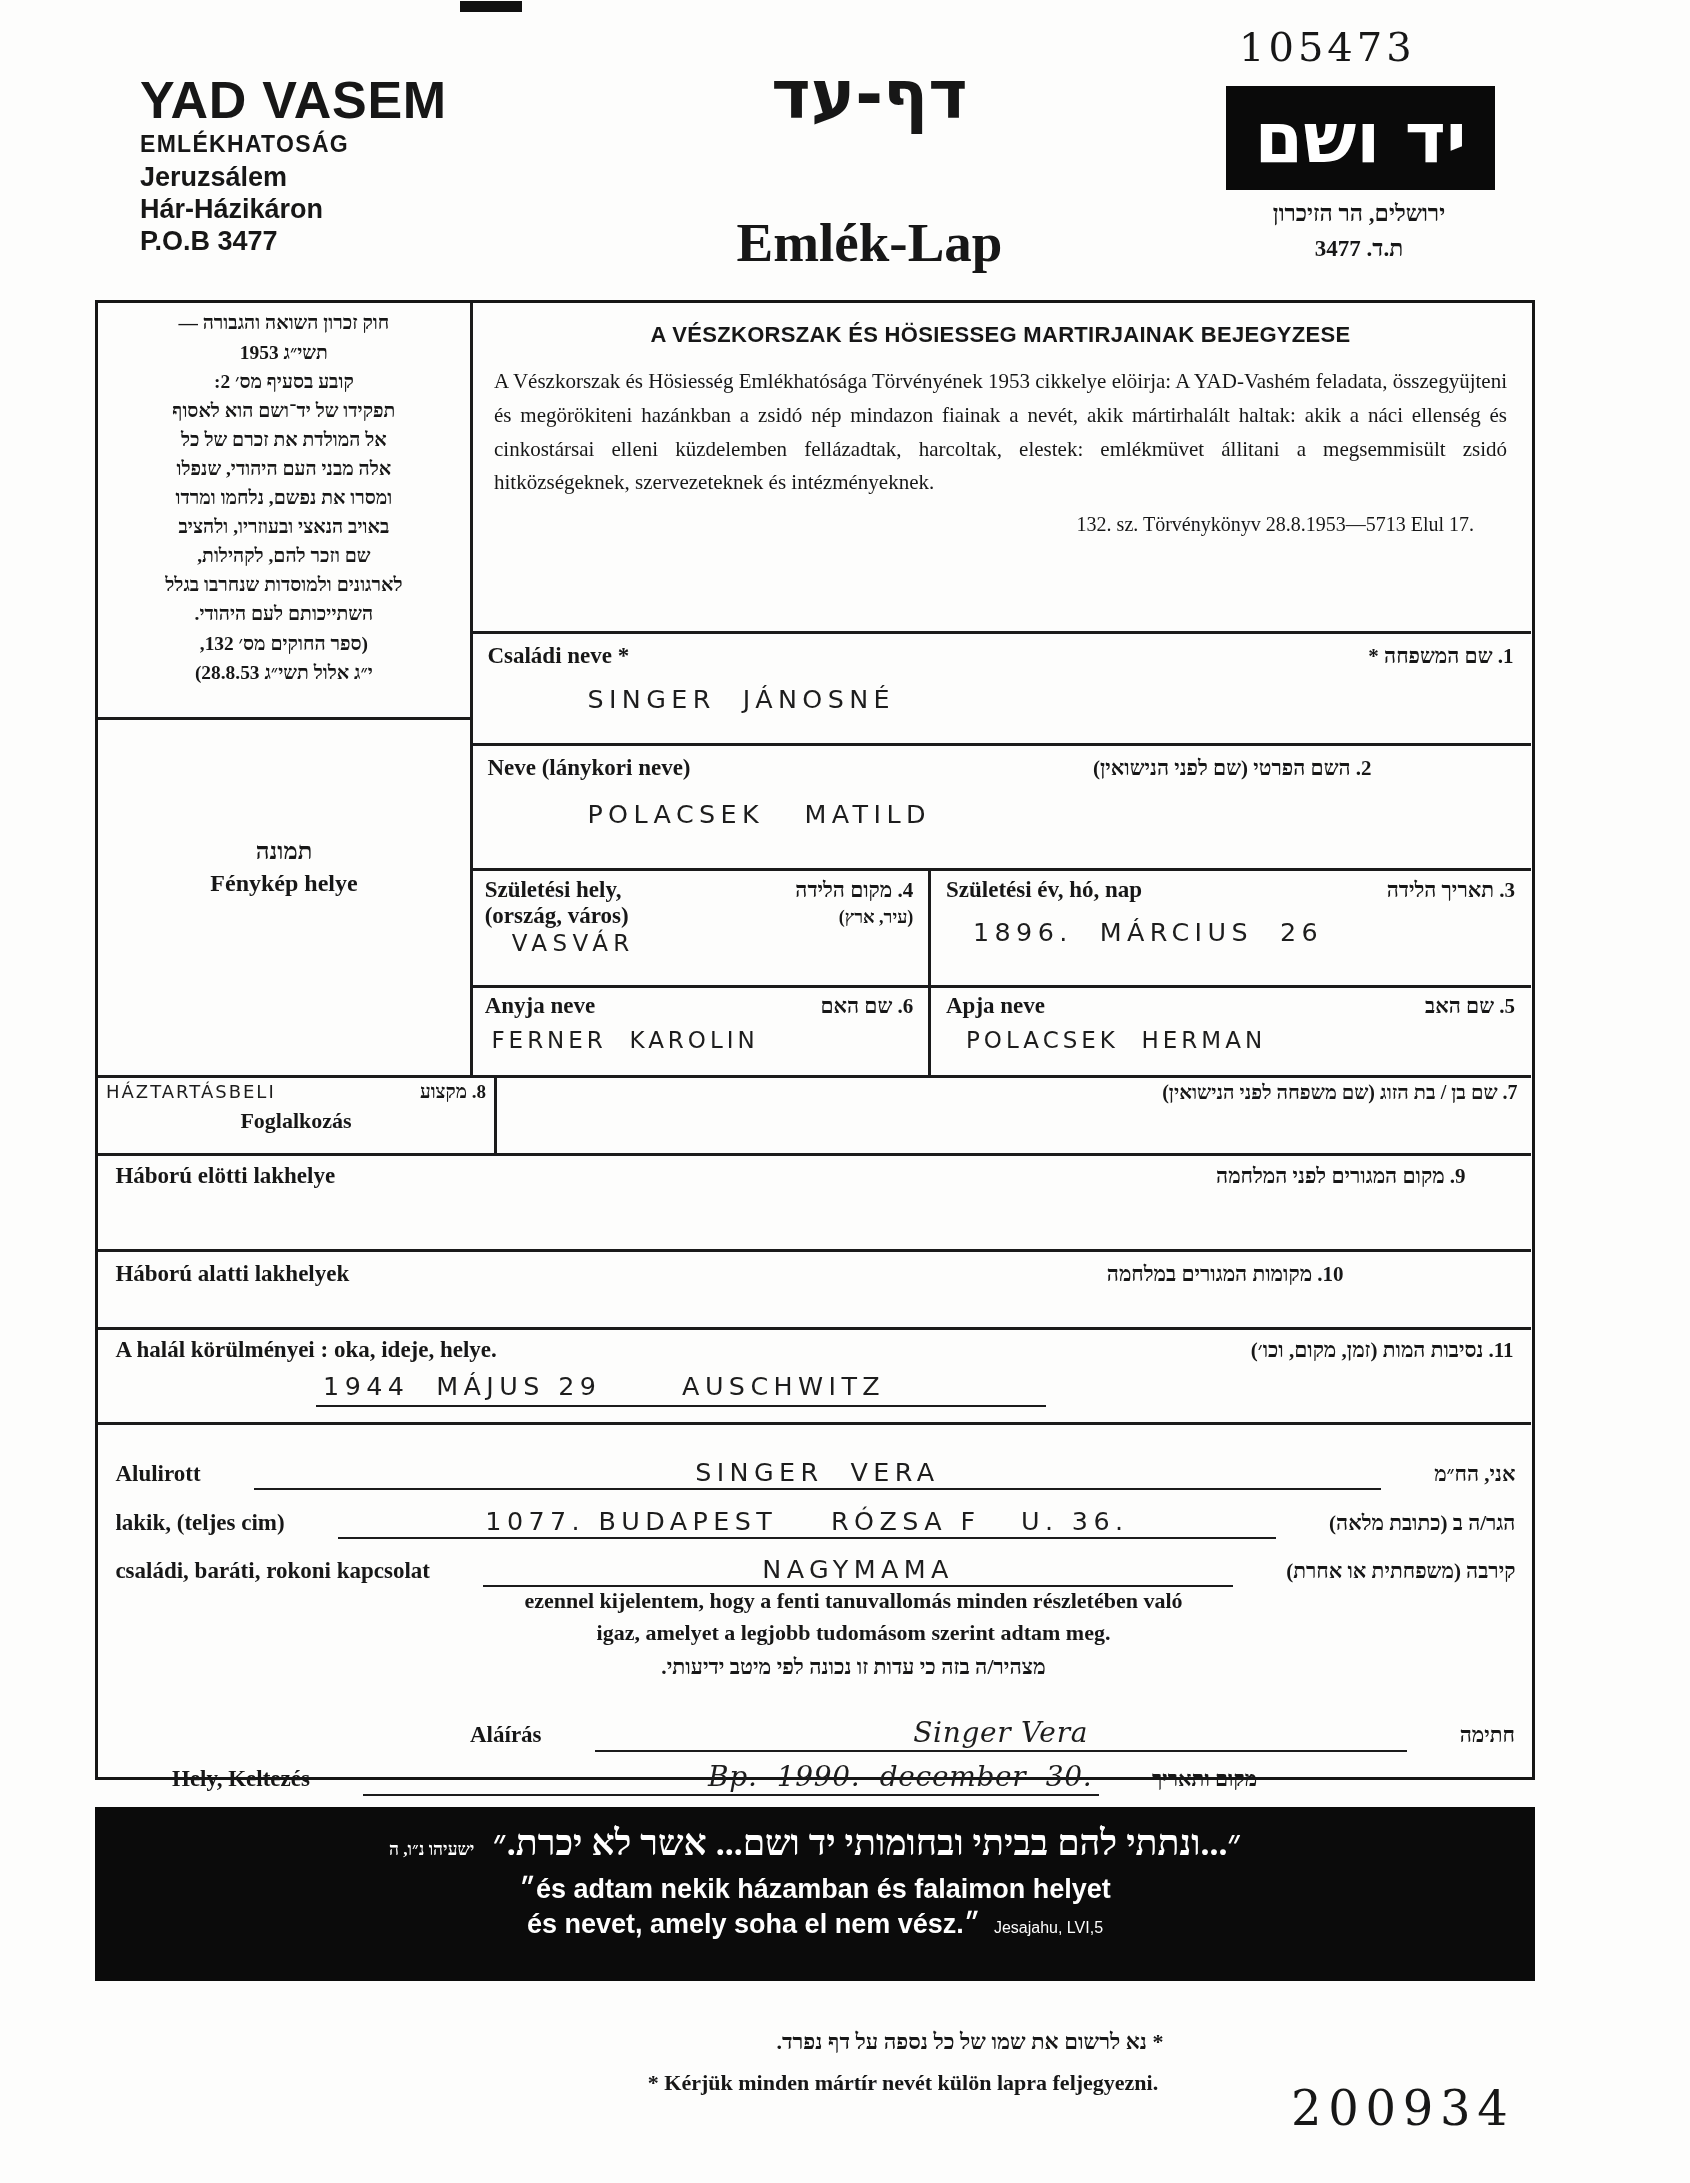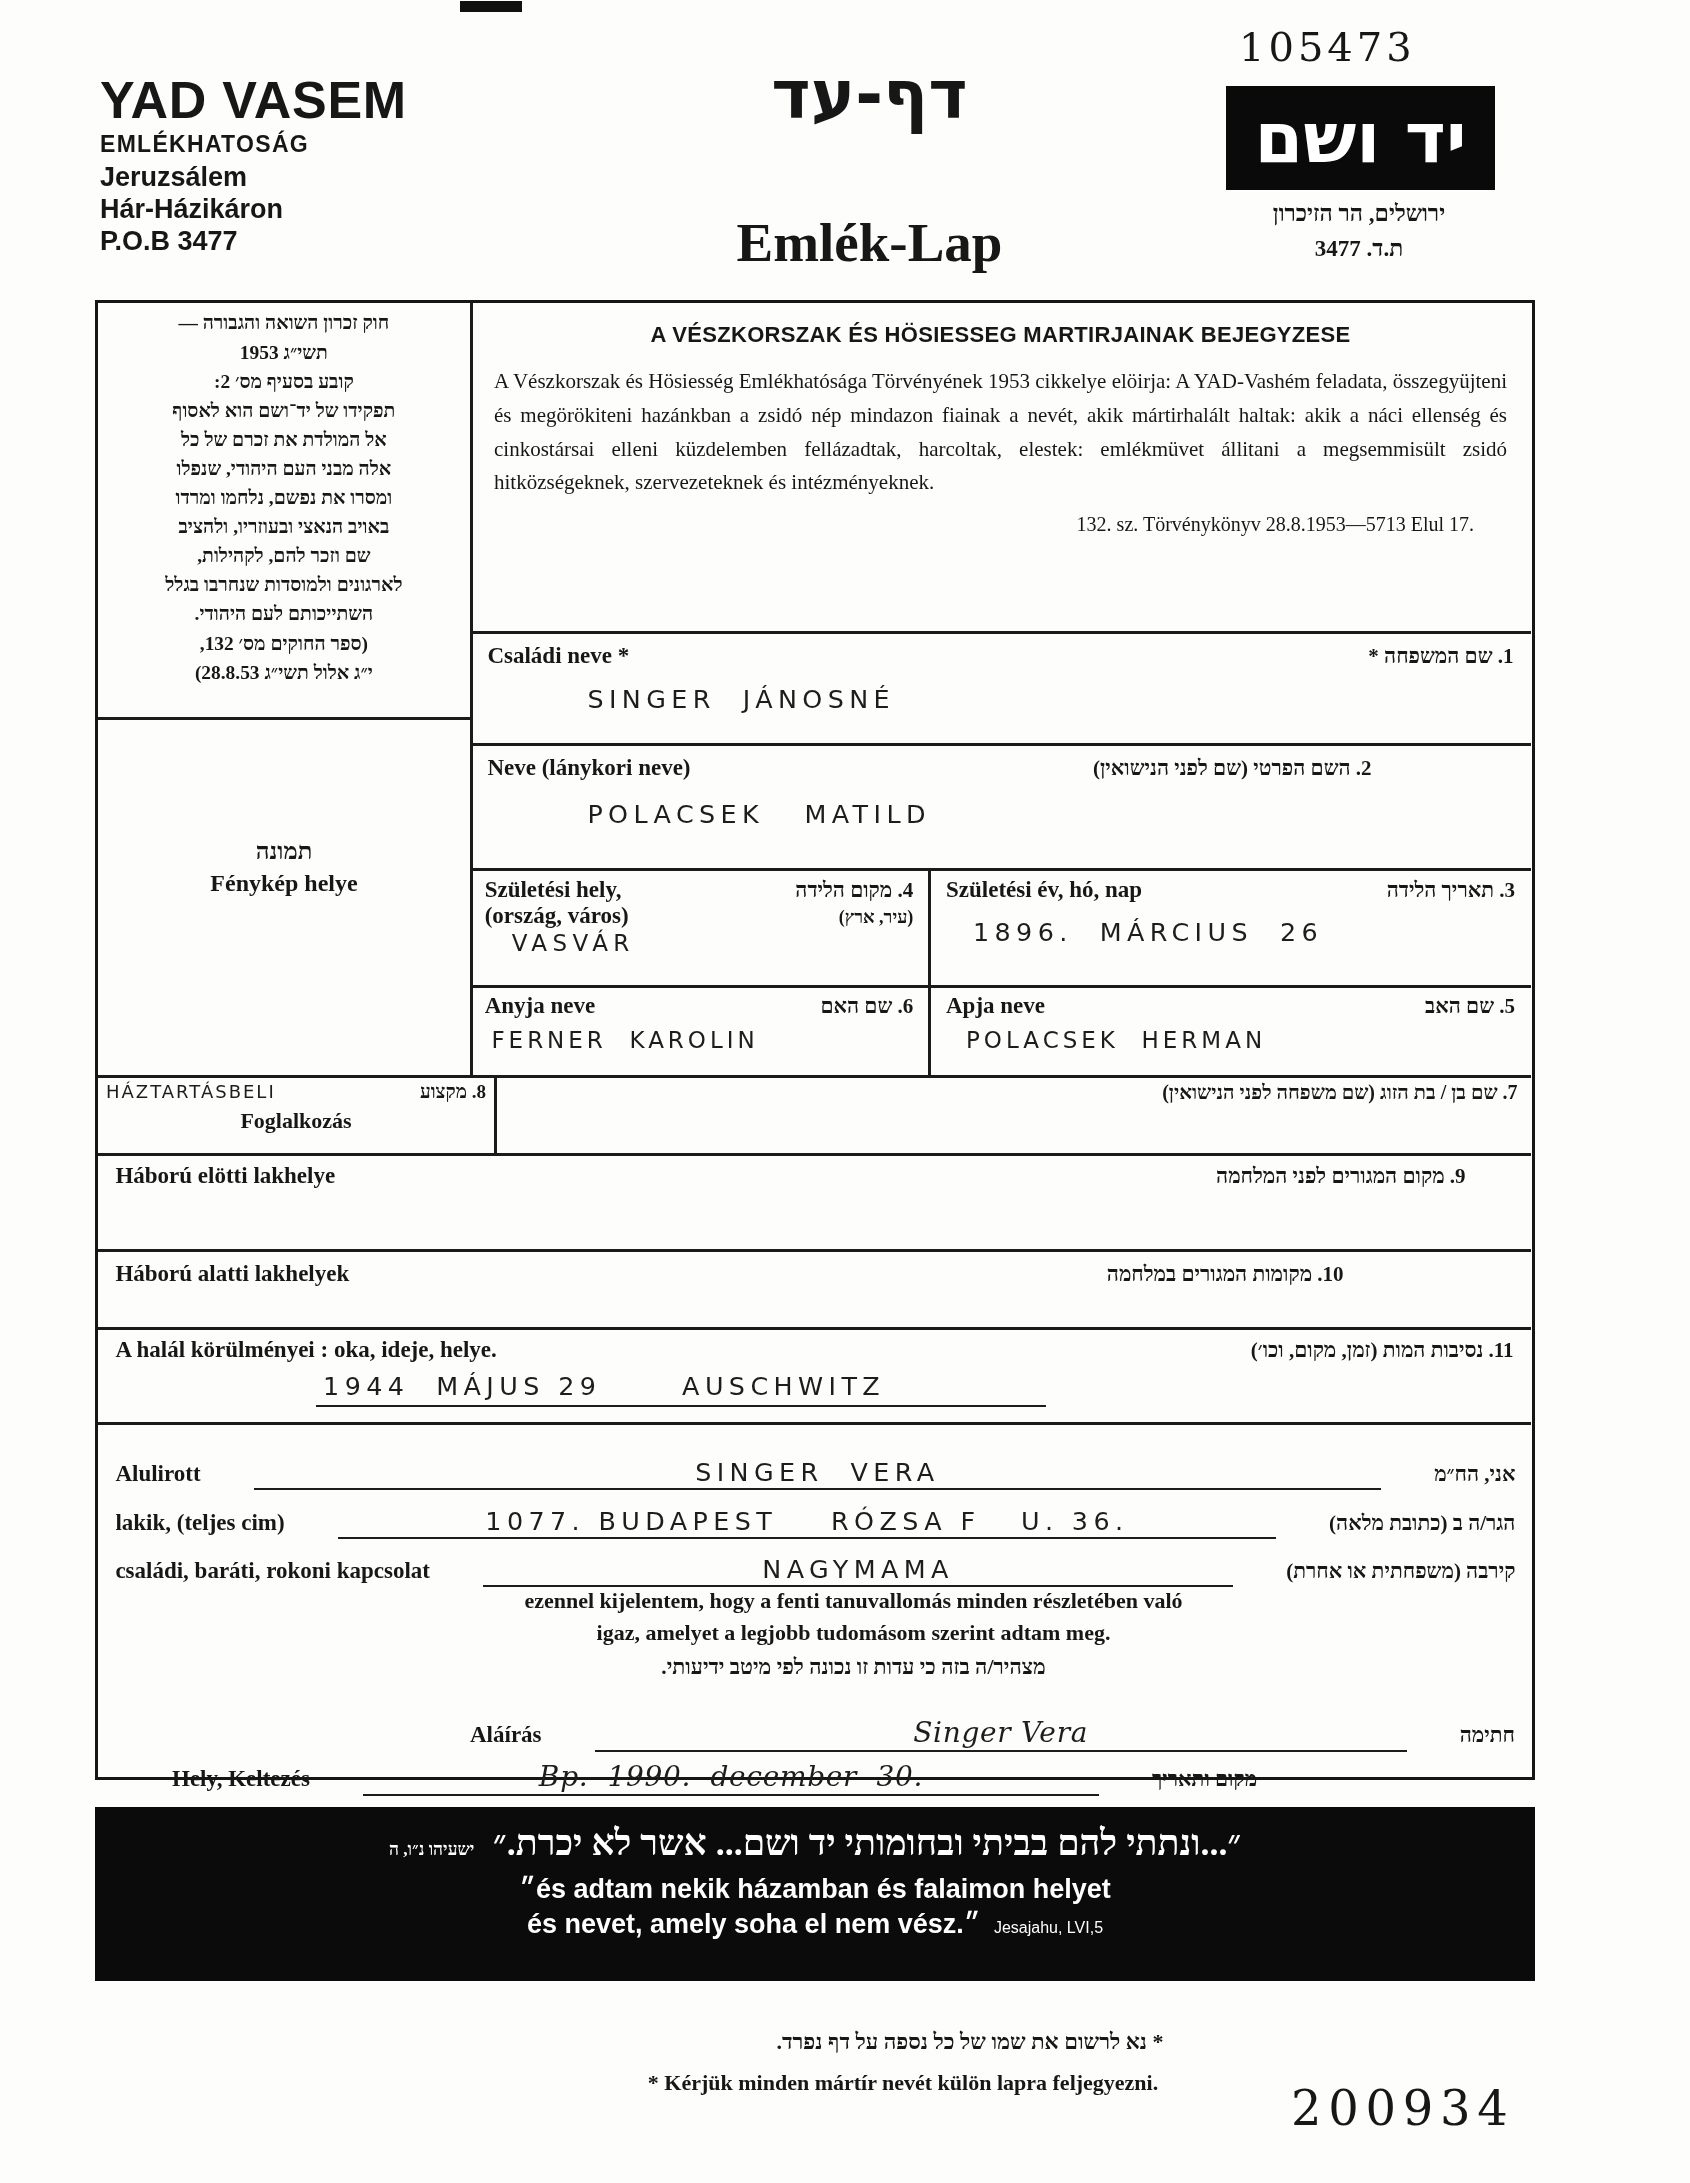--- a/index.html
+++ b/index.html
@@ -2,21 +2,21 @@
 <html style="font-size:10.7px"><head>
 <meta charset="utf-8">
 <style>
   * { margin:0; padding:0; box-sizing:border-box; }
   html,body { background:#e8e8e8; }
   .page {
     position:relative; width:1690px; height:2183px; background:#fdfdfc;
     font-family:"Liberation Serif", serif; color:#171717; overflow:hidden;
   }
   .abs { position:absolute; }
-  .sans { font-family:"Liberation Sans", sans-serif; }
+  .sans { font-family:"Liberation Sans", sans-serif;margin-left:40px; }
   .he { direction:rtl; unicode-bidi:isolate; }
   .hline { position:absolute; height:2.7px; background:#1b1b1b; }
   .vline { position:absolute; width:2.7px; background:#1b1b1b; }
   .label-hu { font-size:23px; font-weight:bold; }
   .label-he { font-size:21px; font-weight:bold; }
   .hand { font-family:"DejaVu Sans", sans-serif; font-size:25.4px; letter-spacing:5.4px; white-space:pre; color:#1d1d1d; }
   .hand-sm { font-family:"DejaVu Sans", sans-serif; font-size:20px; letter-spacing:3.3px; white-space:pre; color:#1d1d1d; }
   .sig { font-family:"DejaVu Serif", serif; font-style:italic; font-size:28px; letter-spacing:0.7px; white-space:pre; color:#1d1d1d; }
   .row-labels { display:flex; justify-content:space-between; align-items:baseline; }
   .decl-row { display:flex; align-items:baseline;gap:37px; }
@@ -213,21 +213,21 @@
     </div>
 
     <div class="abs decl-row" style="left:372px;top:1396px;width:1045px;">
       <span class="label-hu">Aláírás</span>
       <span class="fill"><span class="sig">Singer Vera</span></span>
       <span class="label-he he">חתימה</span>
     </div>
 
     <div class="abs decl-row" style="left:74px;top:1440px;width:1344px;">
       <span class="label-hu">Hely,  Keltezés</span>
-      <span class="fill" style="max-width:736px;"><span class="sig">Bp.  1990.  december  30.</span></span>
+      <span class="fill" style="max-width:736px;text-align:right;"><span class="sig">Bp.  1990.  december  30.</span></span>
       <span class="label-he he">מקום ותאריך</span>
     </div>
 
   </div>
 
   <div class="banner">
     <div class="he">
       <span class="banner-he">״...ונתתי להם בביתי ובחומותי יד ושם... אשר לא יכרת.״</span>
       <span class="banner-he-cite">ישעיהו נ״ו, ה</span>
     </div>

